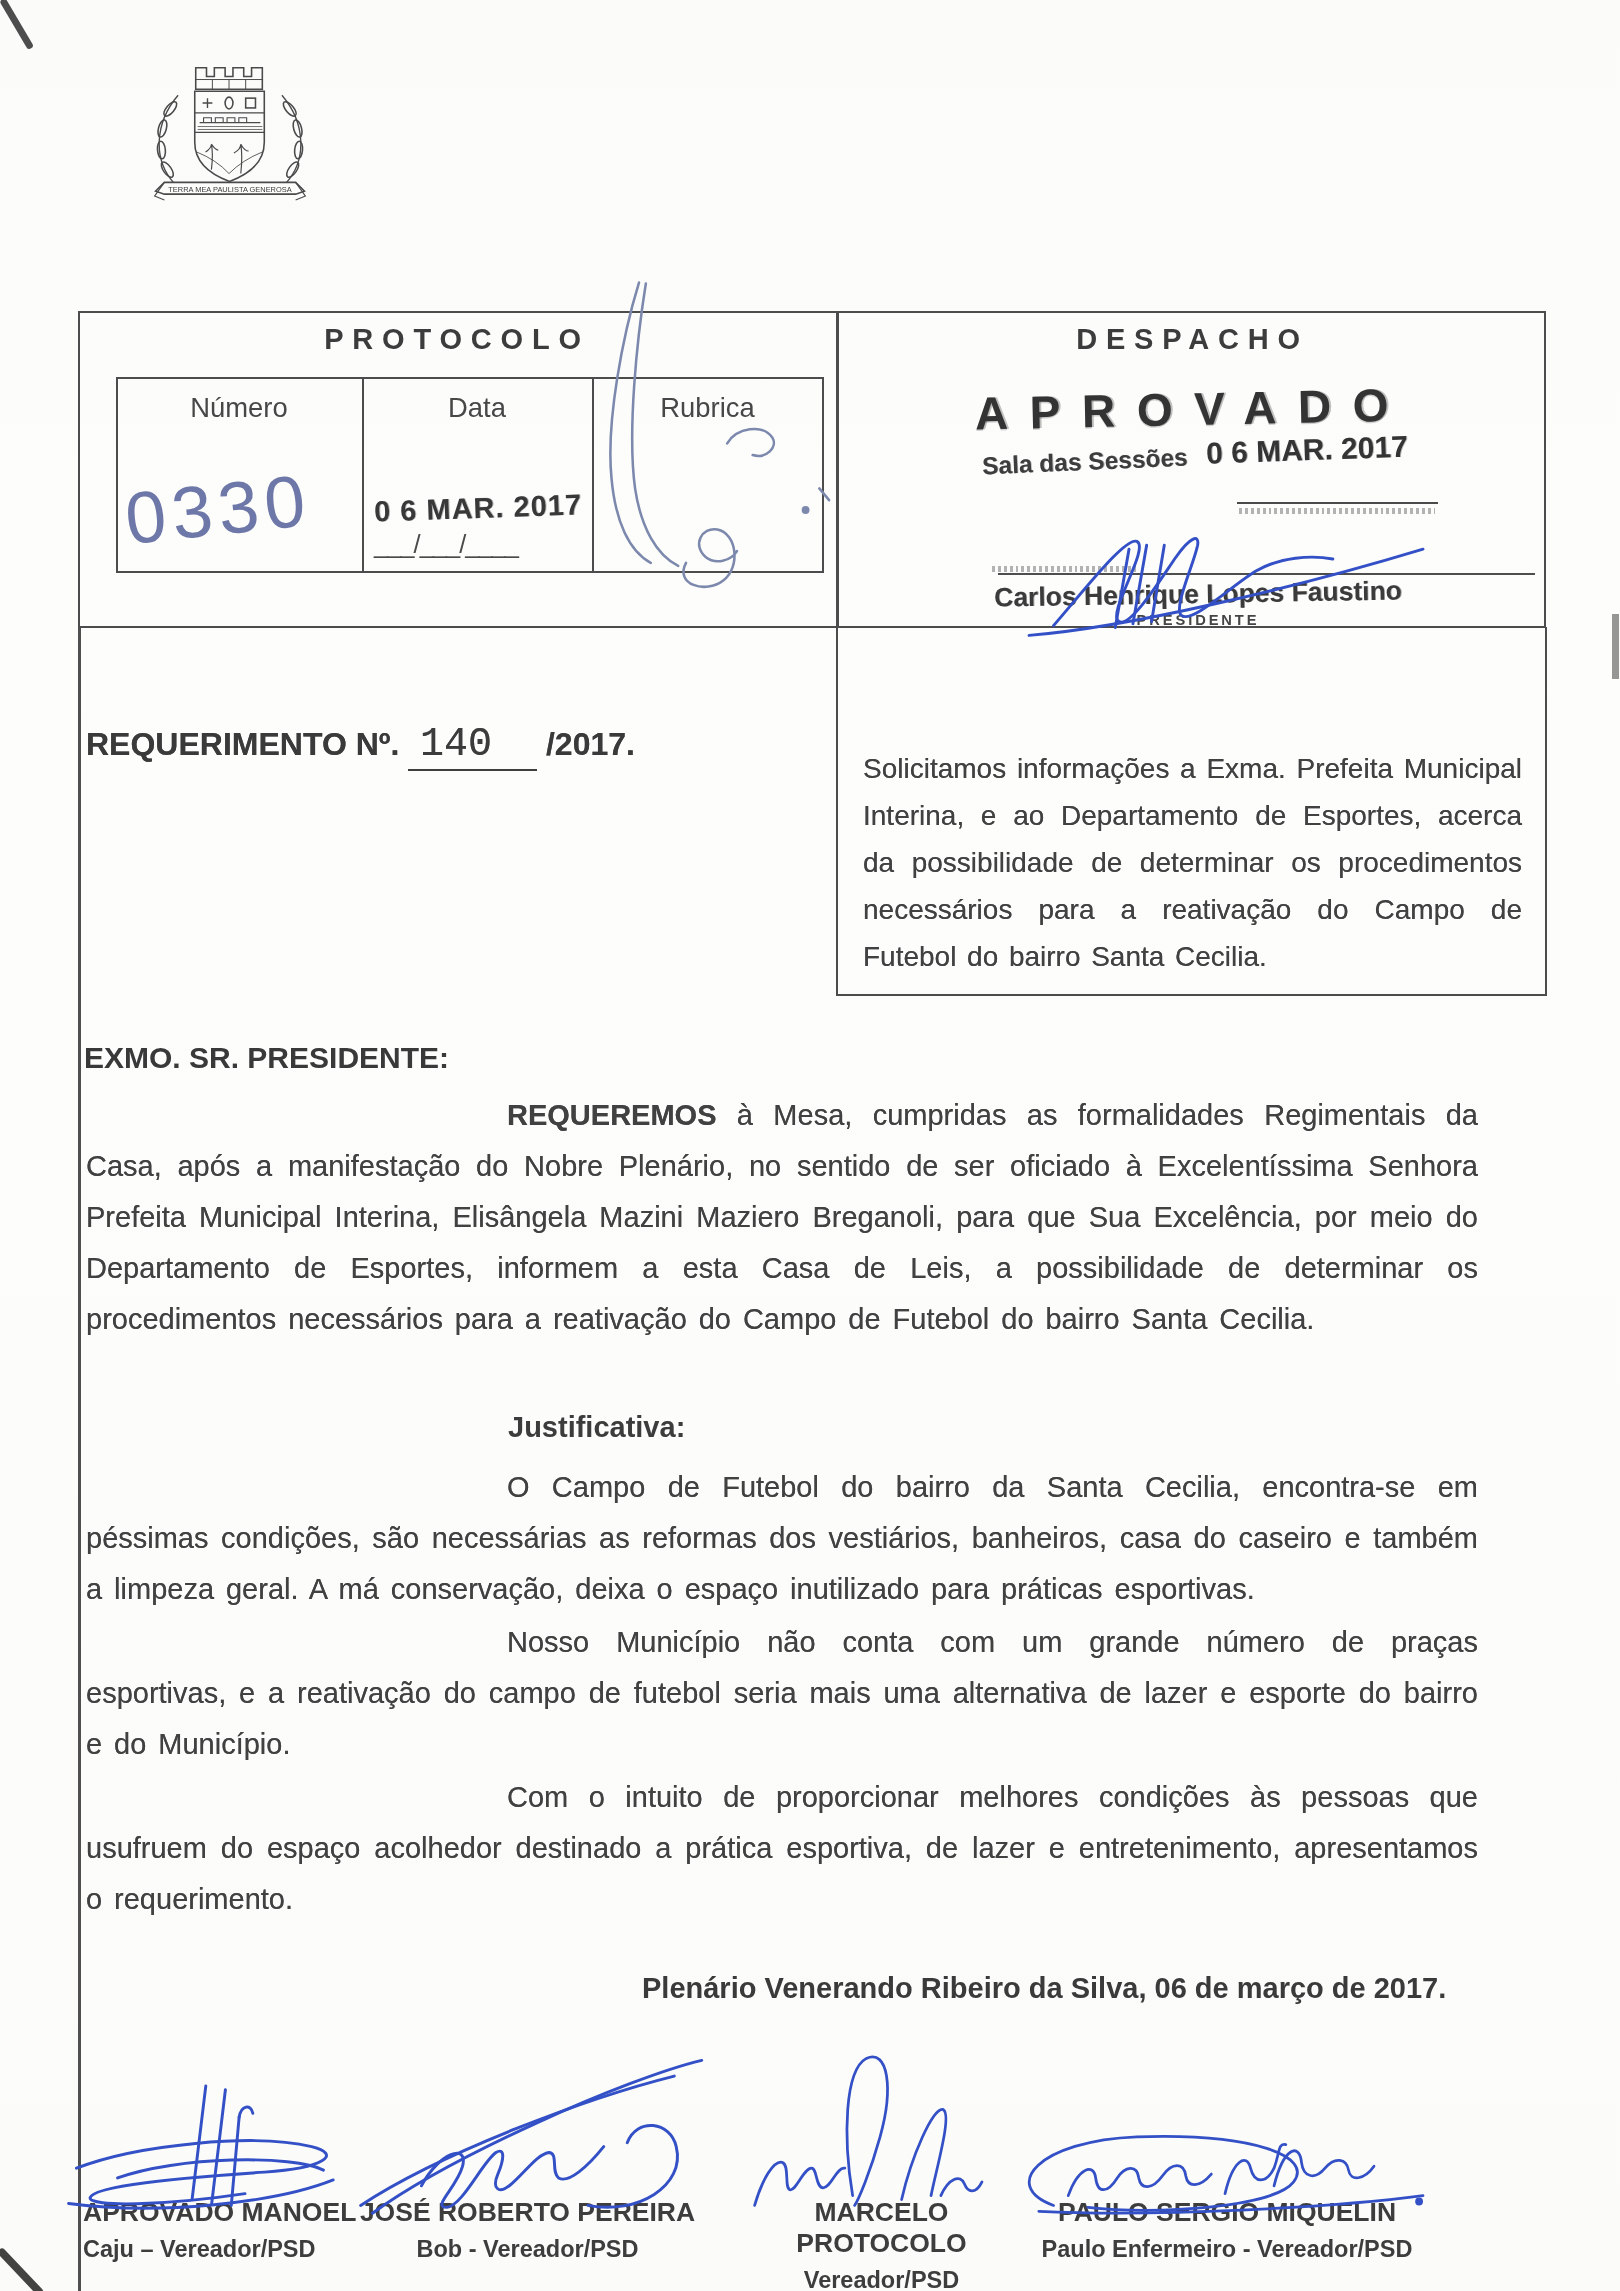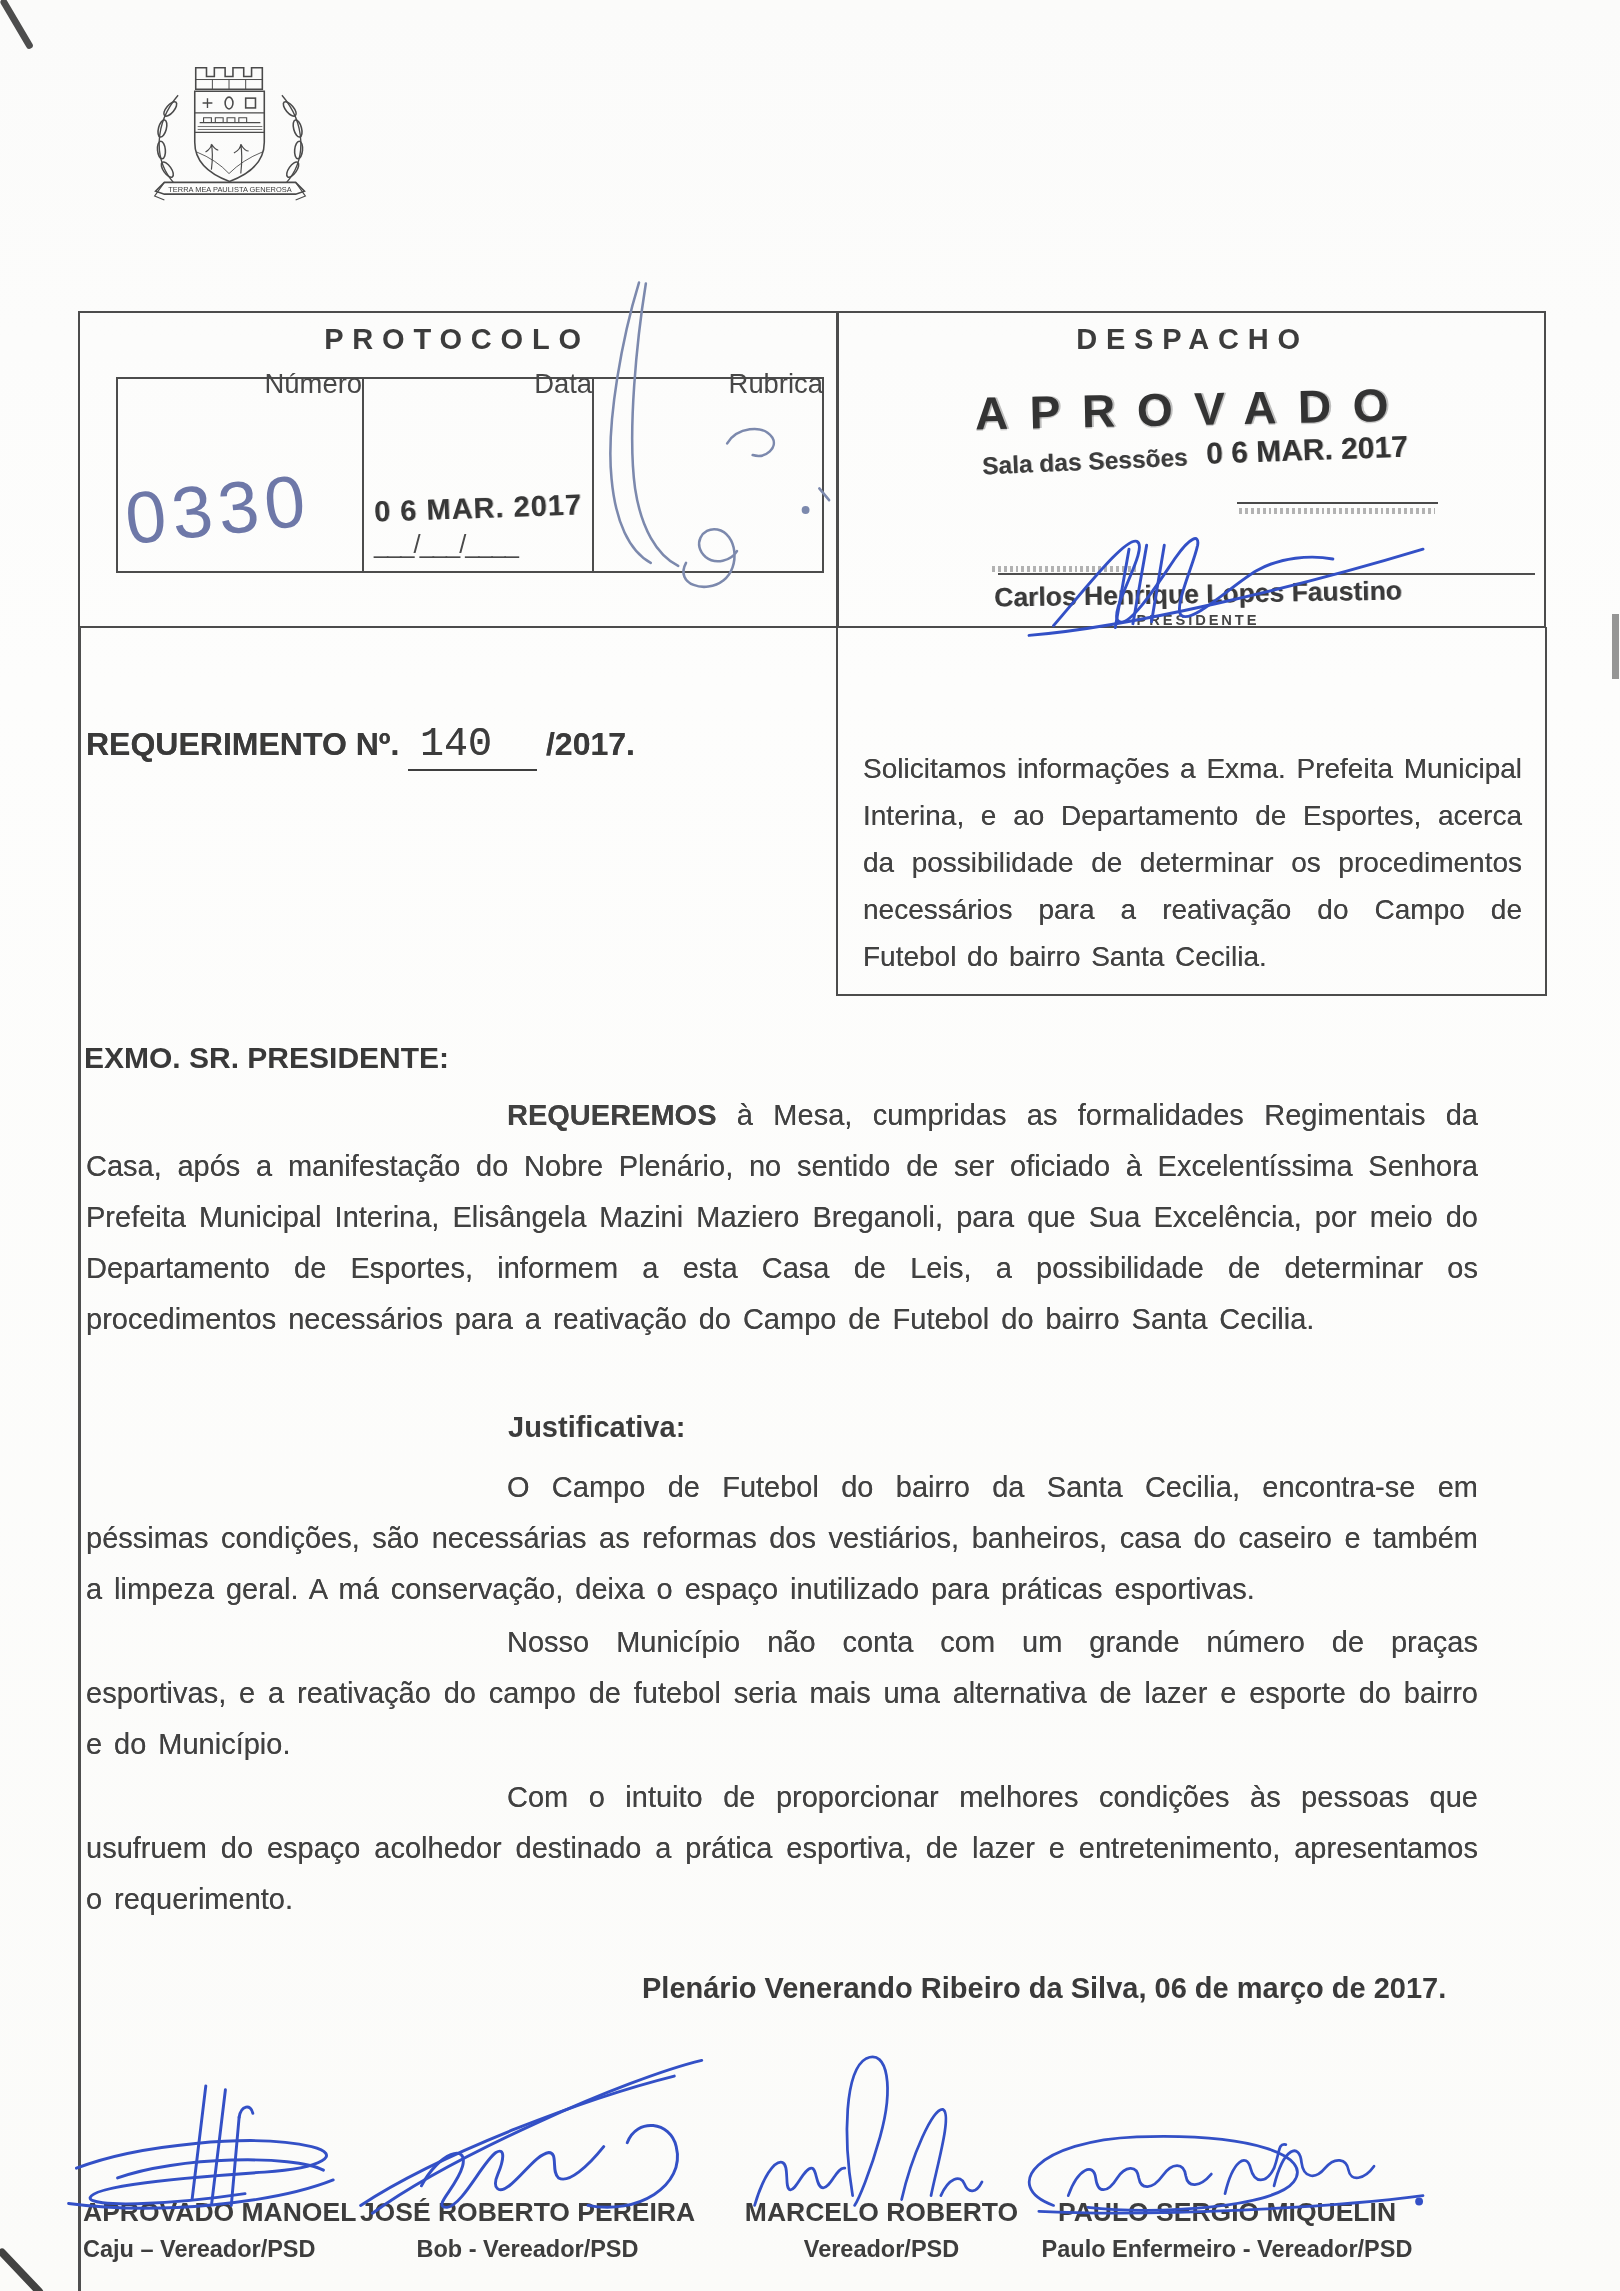--- a/index.html
+++ b/index.html
@@ -33,21 +33,21 @@
   .ementa-box { left:836px; top:627px; width:711px; height:369px;
     border-left:2.9px solid #4c4c4c; border-right:2.9px solid #4c4c4c; border-bottom:2.9px solid #4c4c4c; }
   .left-rule { left:78px; top:627px; width:2.9px; height:1664px; background:#4f4f4f; }
 
   .cell-title { font-size:29px; font-weight:bold; letter-spacing:8.8px; color:#3c3c3c; text-align:center; }
 
   
   .ptab { left:116px; top:377px; width:708px; height:196px; border:2px solid #4c4c4c; }
   .ptab-d1 { left:362px; top:377px; width:2px; height:196px; background:#4c4c4c; }
   .ptab-d2 { left:592px; top:377px; width:2px; height:196px; background:#4c4c4c; }
-  .col-label { top:368px; font-size:27.4px; color:#474747; text-align:right; }
+  .col-label { top:392px; font-size:27.4px; color:#474747; text-align:center; }
 
   .numero-hand {
     left:125px; top:465px; width:235px;
     font-size:73px; color:#5f6aa0; letter-spacing:5.9px;
     transform: rotate(-6deg); opacity:.9;
   }
   .stamp { font-weight:bold; color:#383838; }
   .data-stamp { left:374px; top:492px; font-size:29px; letter-spacing:1px; transform:rotate(-2deg);
     text-shadow:1px 0 0 rgba(56,56,56,.35); }
   .blank-line { left:374px; top:530px; font-size:25.5px; color:#4a4a4a; letter-spacing:-1px; }
@@ -189,21 +189,21 @@
 
   <div class="abs sigc1">
     <div class="sig-name">APROVADO MANOEL</div>
     <div class="sig-role">Caju – Vereador/PSD</div>
   </div>
   <div class="abs sigc2">
     <div class="sig-name">JOSÉ ROBERTO PEREIRA</div>
     <div class="sig-role">Bob -  Vereador/PSD</div>
   </div>
   <div class="abs sigc3">
-    <div class="sig-name">MARCELO ROBERTO</div>
+    <div class="sig-name">MARCELO PROTOCOLO</div>
     <div class="sig-role">Vereador/PSD</div>
   </div>
   <div class="abs sigc4">
     <div class="sig-name">PAULO SERGIO MIQUELIN</div>
     <div class="sig-role">Paulo Enfermeiro - Vereador/PSD</div>
   </div>
 
   <div class="abs artifact-streak"></div>
 
   <svg class="abs ink-overlay" viewBox="0 0 1653 2338" fill="none" stroke-linecap="round" stroke-linejoin="round">

